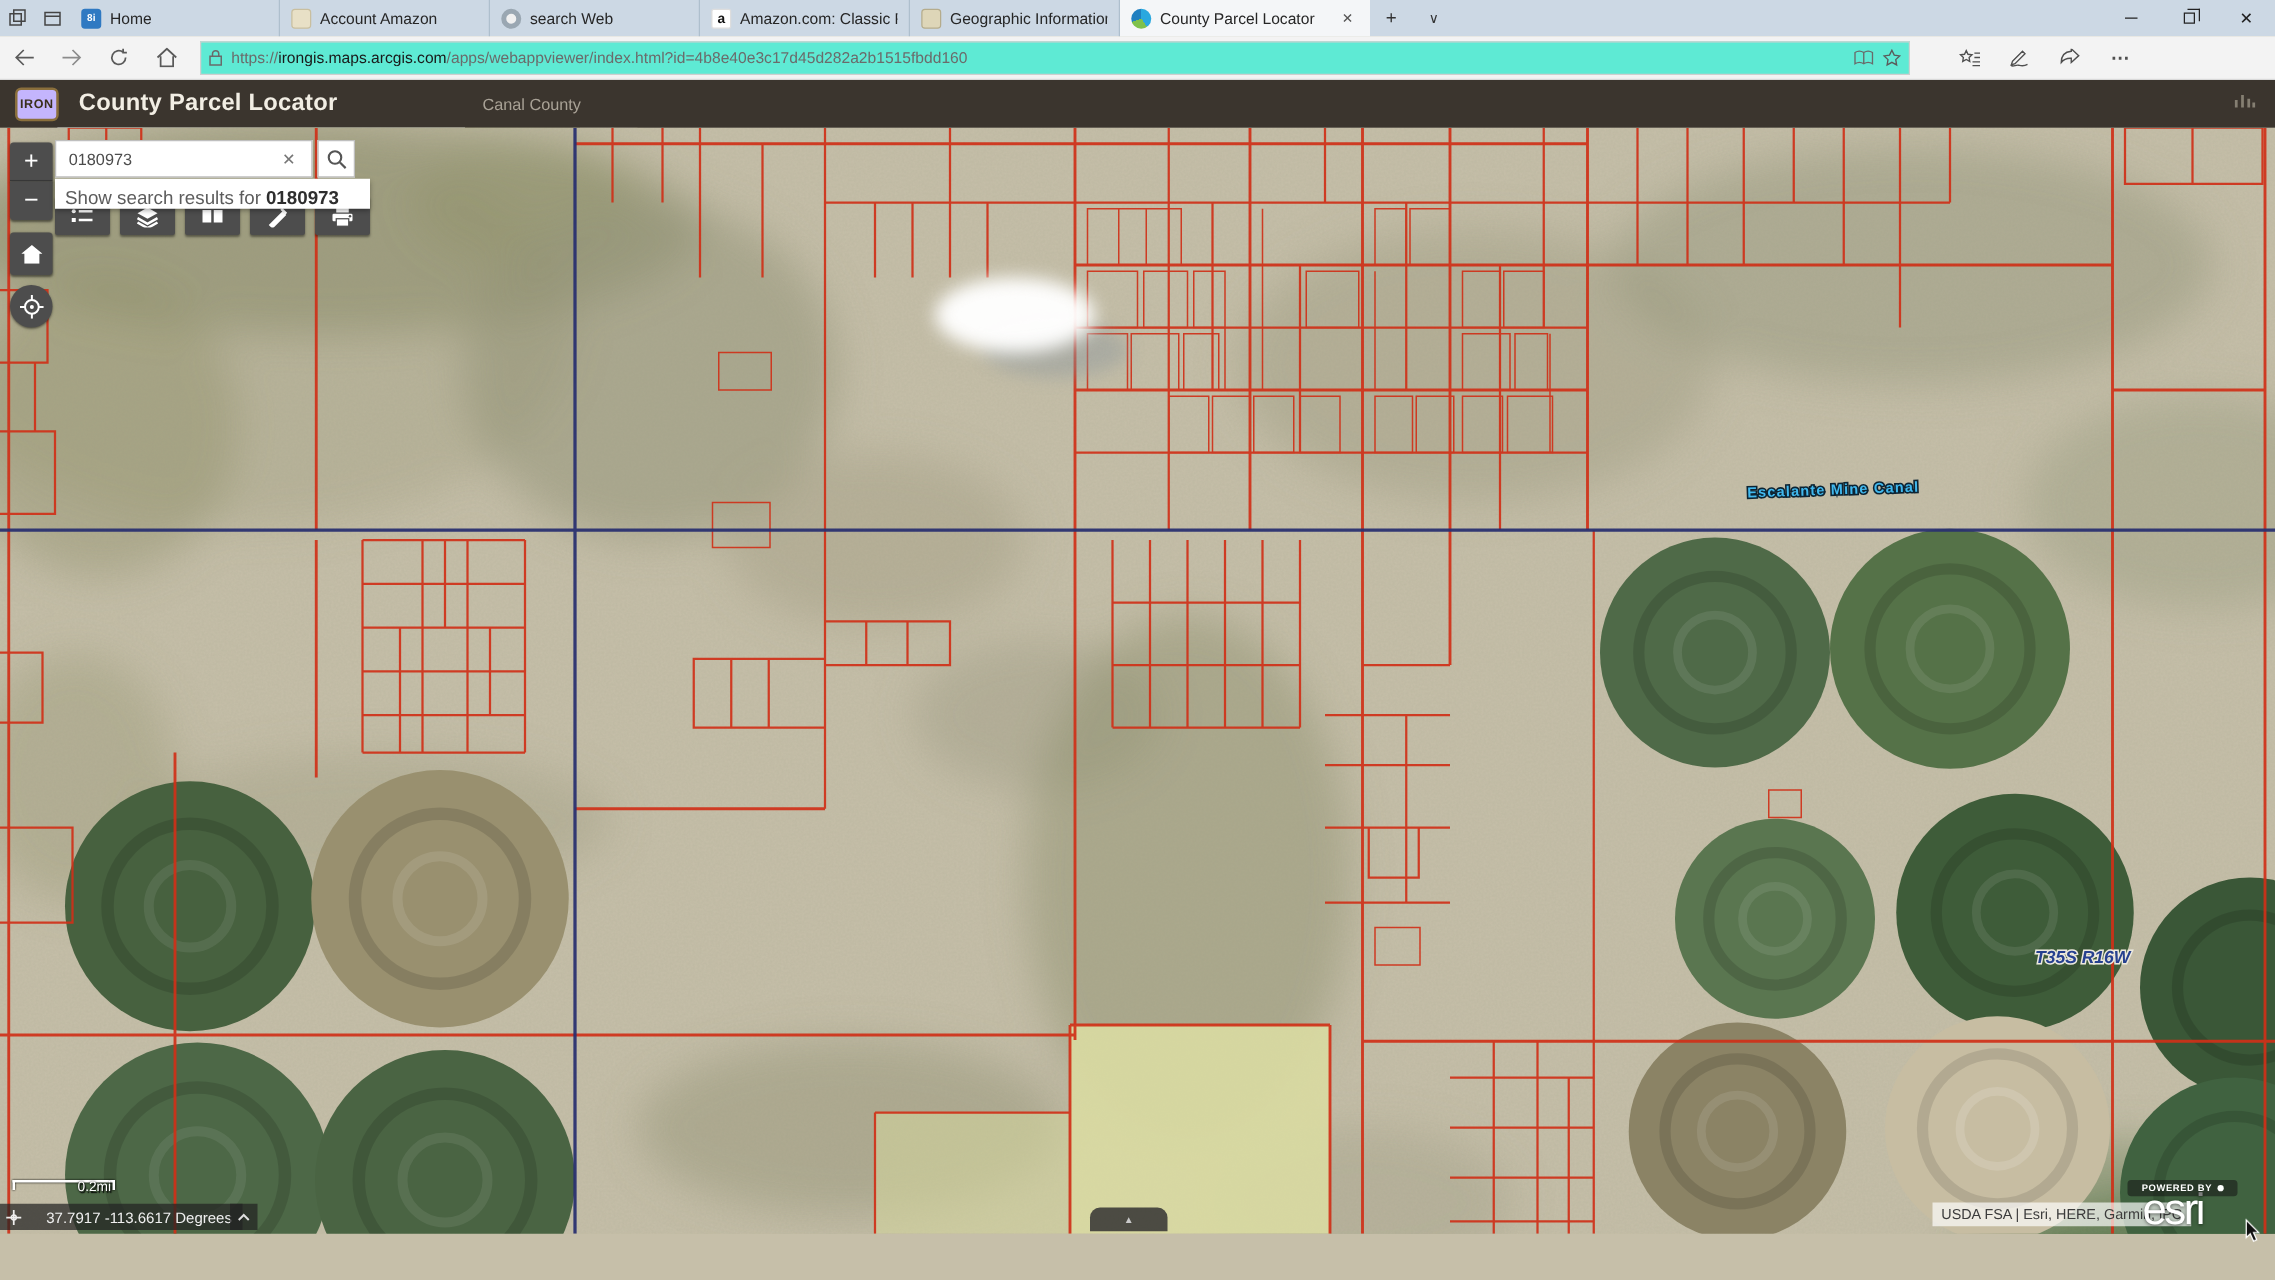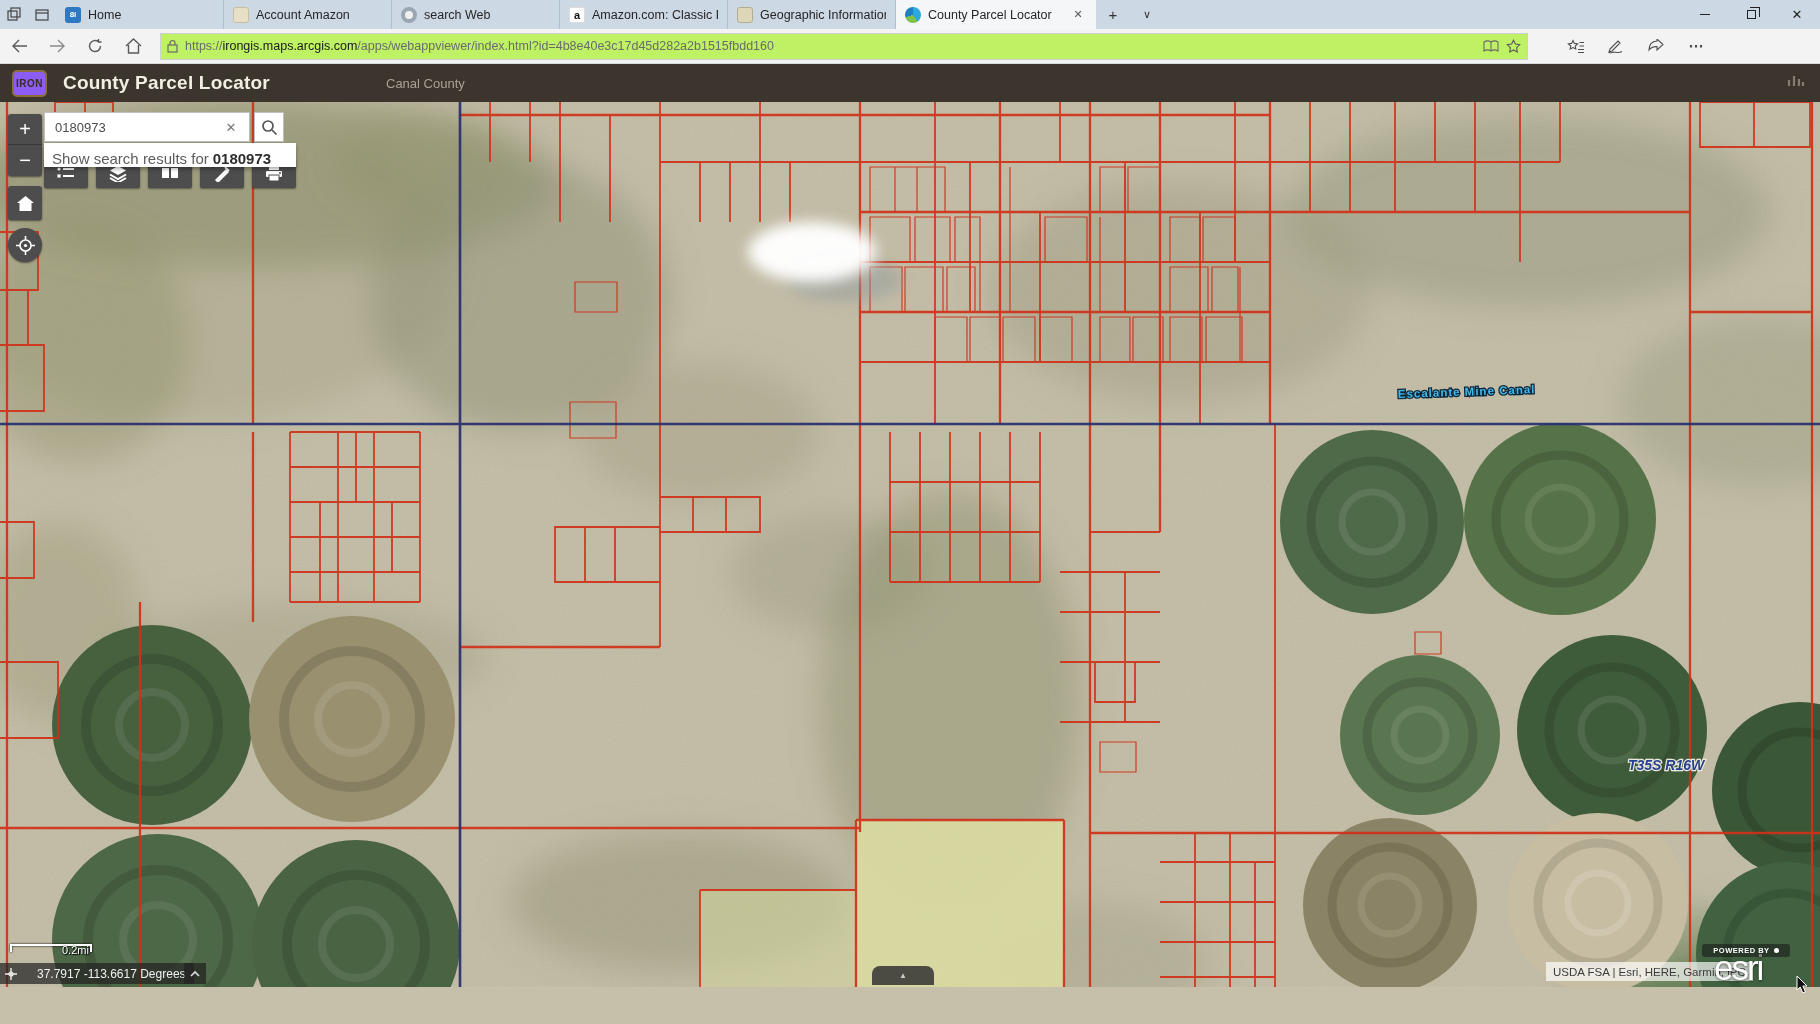--- a/index.html
+++ b/index.html
@@ -20,29 +20,29 @@
   .fav-amzn{background:#fff;border:1px solid #ddd;color:#111;font-weight:bold;font-size:11px;border-radius:2px}
   .fav-geo{background:#ded6b8;border:1px solid #b5ac8c}
   .fav-cpl{border-radius:50%;background:conic-gradient(#2aa8df 0 40%, #7ec14b 40% 70%, #1f7fc0 70% 100%)}
   .tclose{width:18px;height:18px;display:flex;align-items:center;justify-content:center;color:#555;font-size:11px;border-radius:2px}
   .tbarbtn{width:34px;display:flex;align-items:center;justify-content:center;color:#333;font-size:15px}
   .winctl{width:46px;display:flex;align-items:center;justify-content:center;color:#222}
   #wingroup{margin-left:auto;display:flex}
 
   #addressbar{left:0;top:29px;width:1820px;height:35px;background:#f3f3f3;border-bottom:1px solid #d9d9d9;z-index:10;display:flex;align-items:center}
   .navico{width:38px;height:35px;display:flex;align-items:center;justify-content:center;color:#5a5a5a}
-  #urlfield{margin-left:8px;width:1368px;height:27px;background:#bef264;border:1px solid #cfcfcf;display:flex;align-items:center;padding:0 6px;gap:7px}
+  #urlfield{margin-left:8px;width:1368px;height:27px;background:#5eead4;border:1px solid #cfcfcf;display:flex;align-items:center;padding:0 6px;gap:7px}
   #urltext{flex:1;font-size:12.5px;color:#6b6b6b;white-space:nowrap;overflow:hidden}
   #urltext .domain{color:#1a1a1a}
   .fieldico{color:#5a5a5a;display:flex;align-items:center}
   .rightico{width:40px;height:35px;display:flex;align-items:center;justify-content:center;color:#4f4f4f}
 
   
   #appheader{left:0;top:64px;width:1820px;height:38px;background:#3b352e;z-index:9;display:flex;align-items:center}
-  #ironlogo{margin-left:12px;width:35px;height:27px;background:#8b5cf6;border-radius:5px;border:2px solid #8a6f3c;display:flex;align-items:center;justify-content:center;font-weight:bold;font-size:10px;color:#3a2f1c;letter-spacing:.5px}
+  #ironlogo{margin-left:12px;width:35px;height:27px;background:#c4b5fd;border-radius:5px;border:2px solid #8a6f3c;display:flex;align-items:center;justify-content:center;font-weight:bold;font-size:10px;color:#3a2f1c;letter-spacing:.5px}
   #apptitle{margin-left:16px;font-size:19px;font-weight:bold;color:#f2eee4;letter-spacing:.2px}
   #appsub{position:absolute;left:386px;font-size:13px;color:#a9a296}
   #hdrwidget{position:absolute;right:14px;color:#857f72}
 
   
   #map{left:0;top:102px;width:1820px;height:885px;z-index:1}
   .maplabel-canal{font-size:11.5px;font-weight:bold;fill:#41b9ef;stroke:#0d2433;stroke-width:2.6px;paint-order:stroke;letter-spacing:1px}
   .maplabel-town{font-size:14px;font-weight:bold;font-style:italic;fill:#26418f;stroke:#ece9dd;stroke-width:2.4px;paint-order:stroke}
 
   

